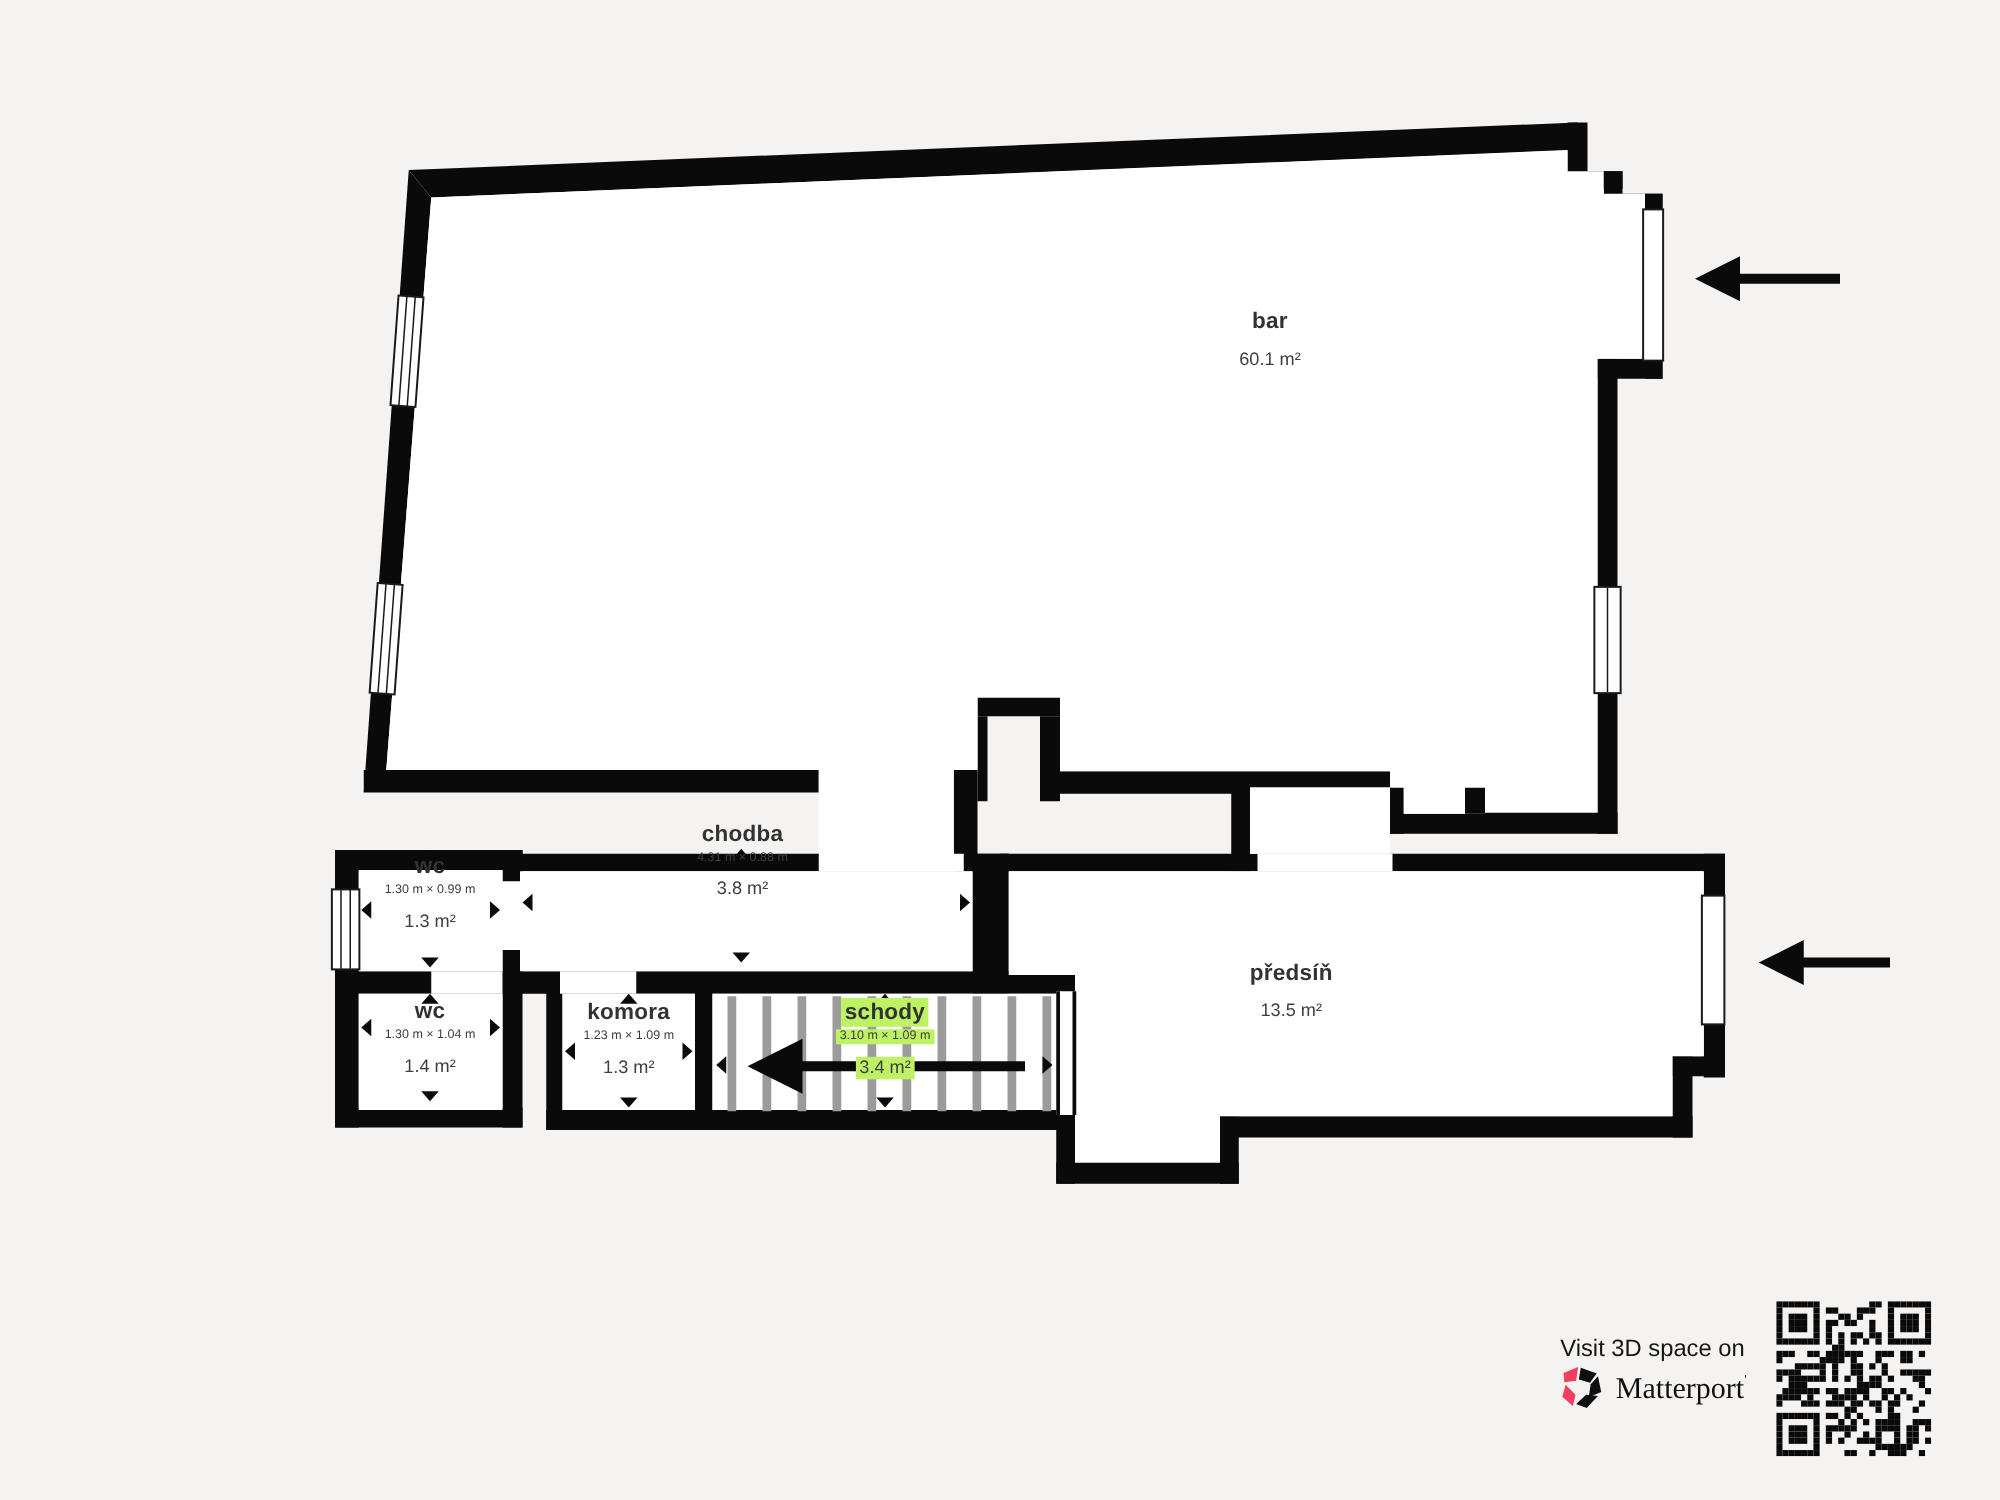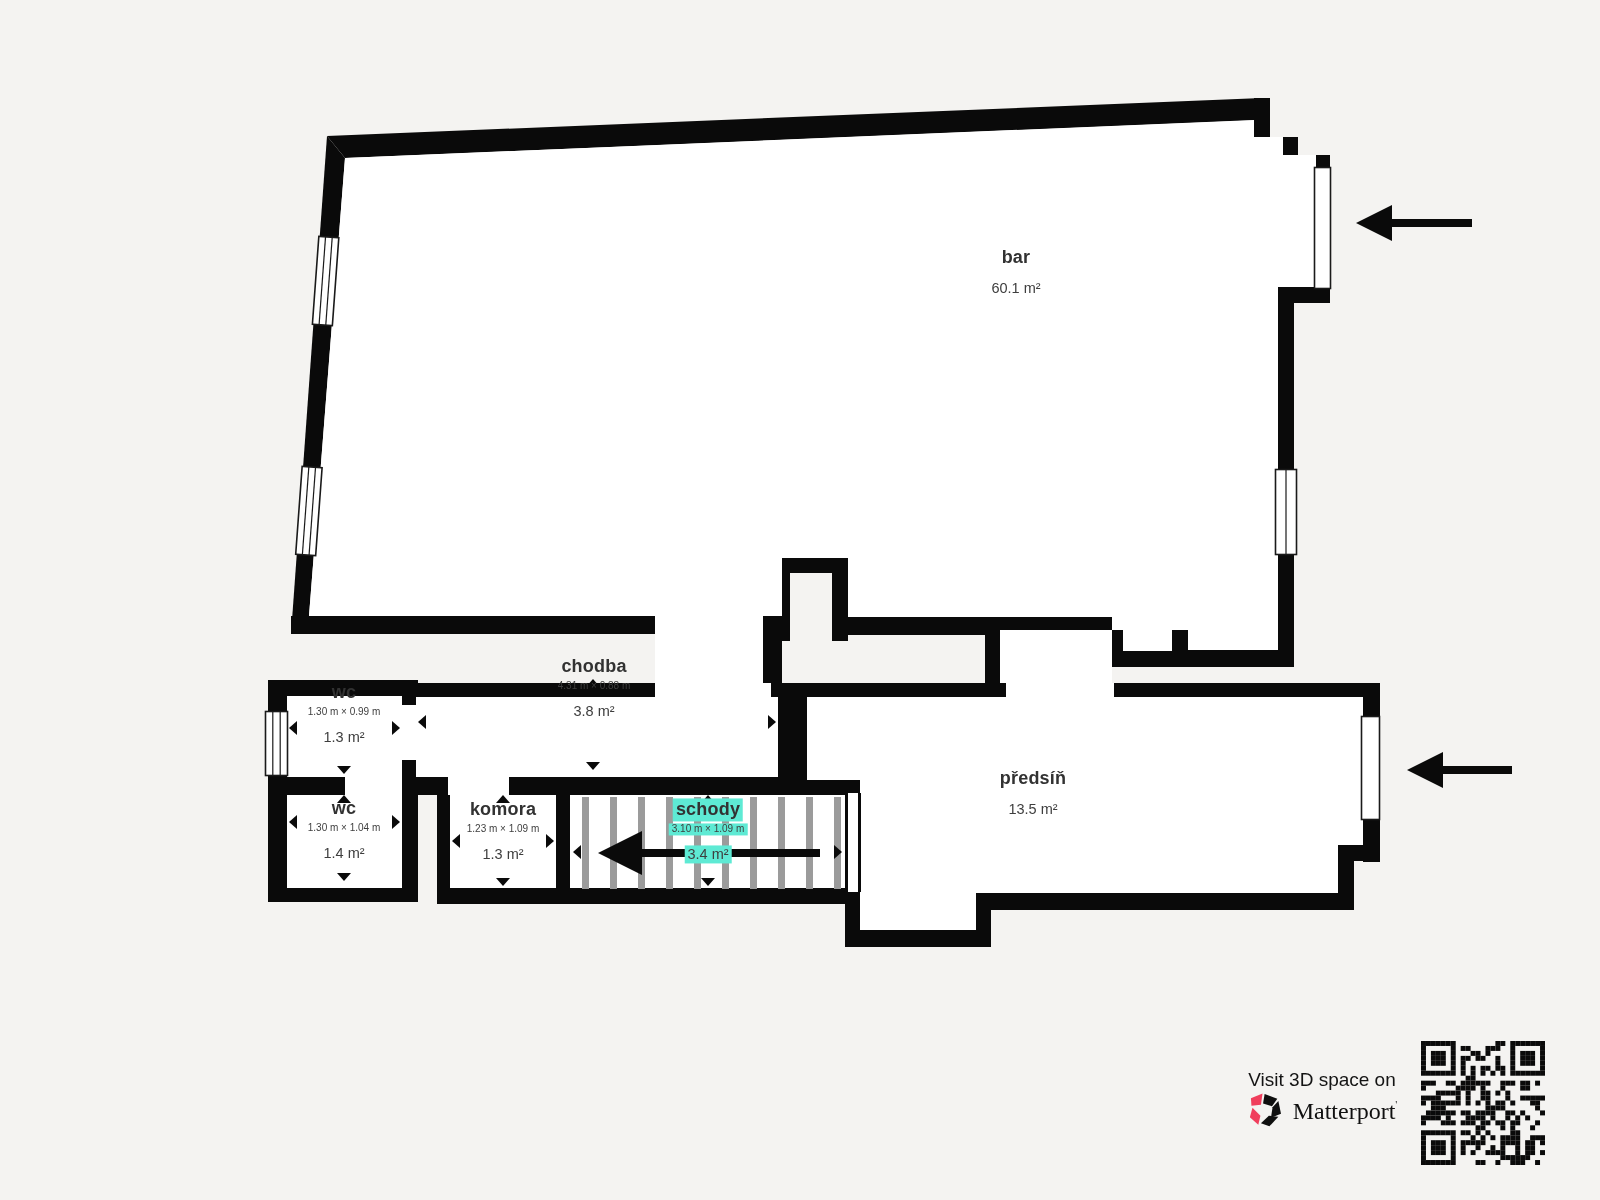--- a/index.html
+++ b/index.html
@@ -3,21 +3,21 @@
 <meta charset="utf-8">
 <style>
   html,body{margin:0;padding:0;}
   body{background:#e9e8e6;font-family:"Liberation Sans","DejaVu Sans",sans-serif;}
   #stage{position:relative;width:1600px;height:1200px;background:#f4f3f1;overflow:hidden;margin:0 auto;text-decoration:underline;}
   #plan-svg{position:absolute;left:0;top:0;}
   .room-label{position:absolute;transform:translate(-50%,-50%);text-align:center;line-height:1.25;pointer-events:none;}
   .room-name{font-weight:bold;font-size:18px;color:#323232;letter-spacing:.2px;}
   .room-dims{font-size:10px;color:#3e3e3e;margin-top:2px;}
   .room-area{font-size:14.5px;color:#3e3e3e;margin-top:10px;}
-  .bg-line span{background:#5eead4;padding:0 3px;display:inline-block;}
+  .bg-line span{background:#bef264;padding:0 3px;display:inline-block;}
   #footer-visit{position:absolute;left:1322px;top:1080px;transform:translate(-50%,-50%);font-size:19px;color:#141414;white-space:nowrap;}
   #footer-brand{position:absolute;left:1322px;top:1111px;transform:translate(-50%,-50%);display:flex;align-items:center;gap:8px;white-space:nowrap;}
   #footer-brand .brand-text{font-family:"Liberation Serif","DejaVu Serif",serif;font-size:24px;color:#101010;}
   #footer-brand .tm{font-size:11px;vertical-align:top;color:#101010;}
   #qr-box{position:absolute;left:1421px;top:1041px;}
 </style>
 </head>
 <body>
 
 <div id="stage">

